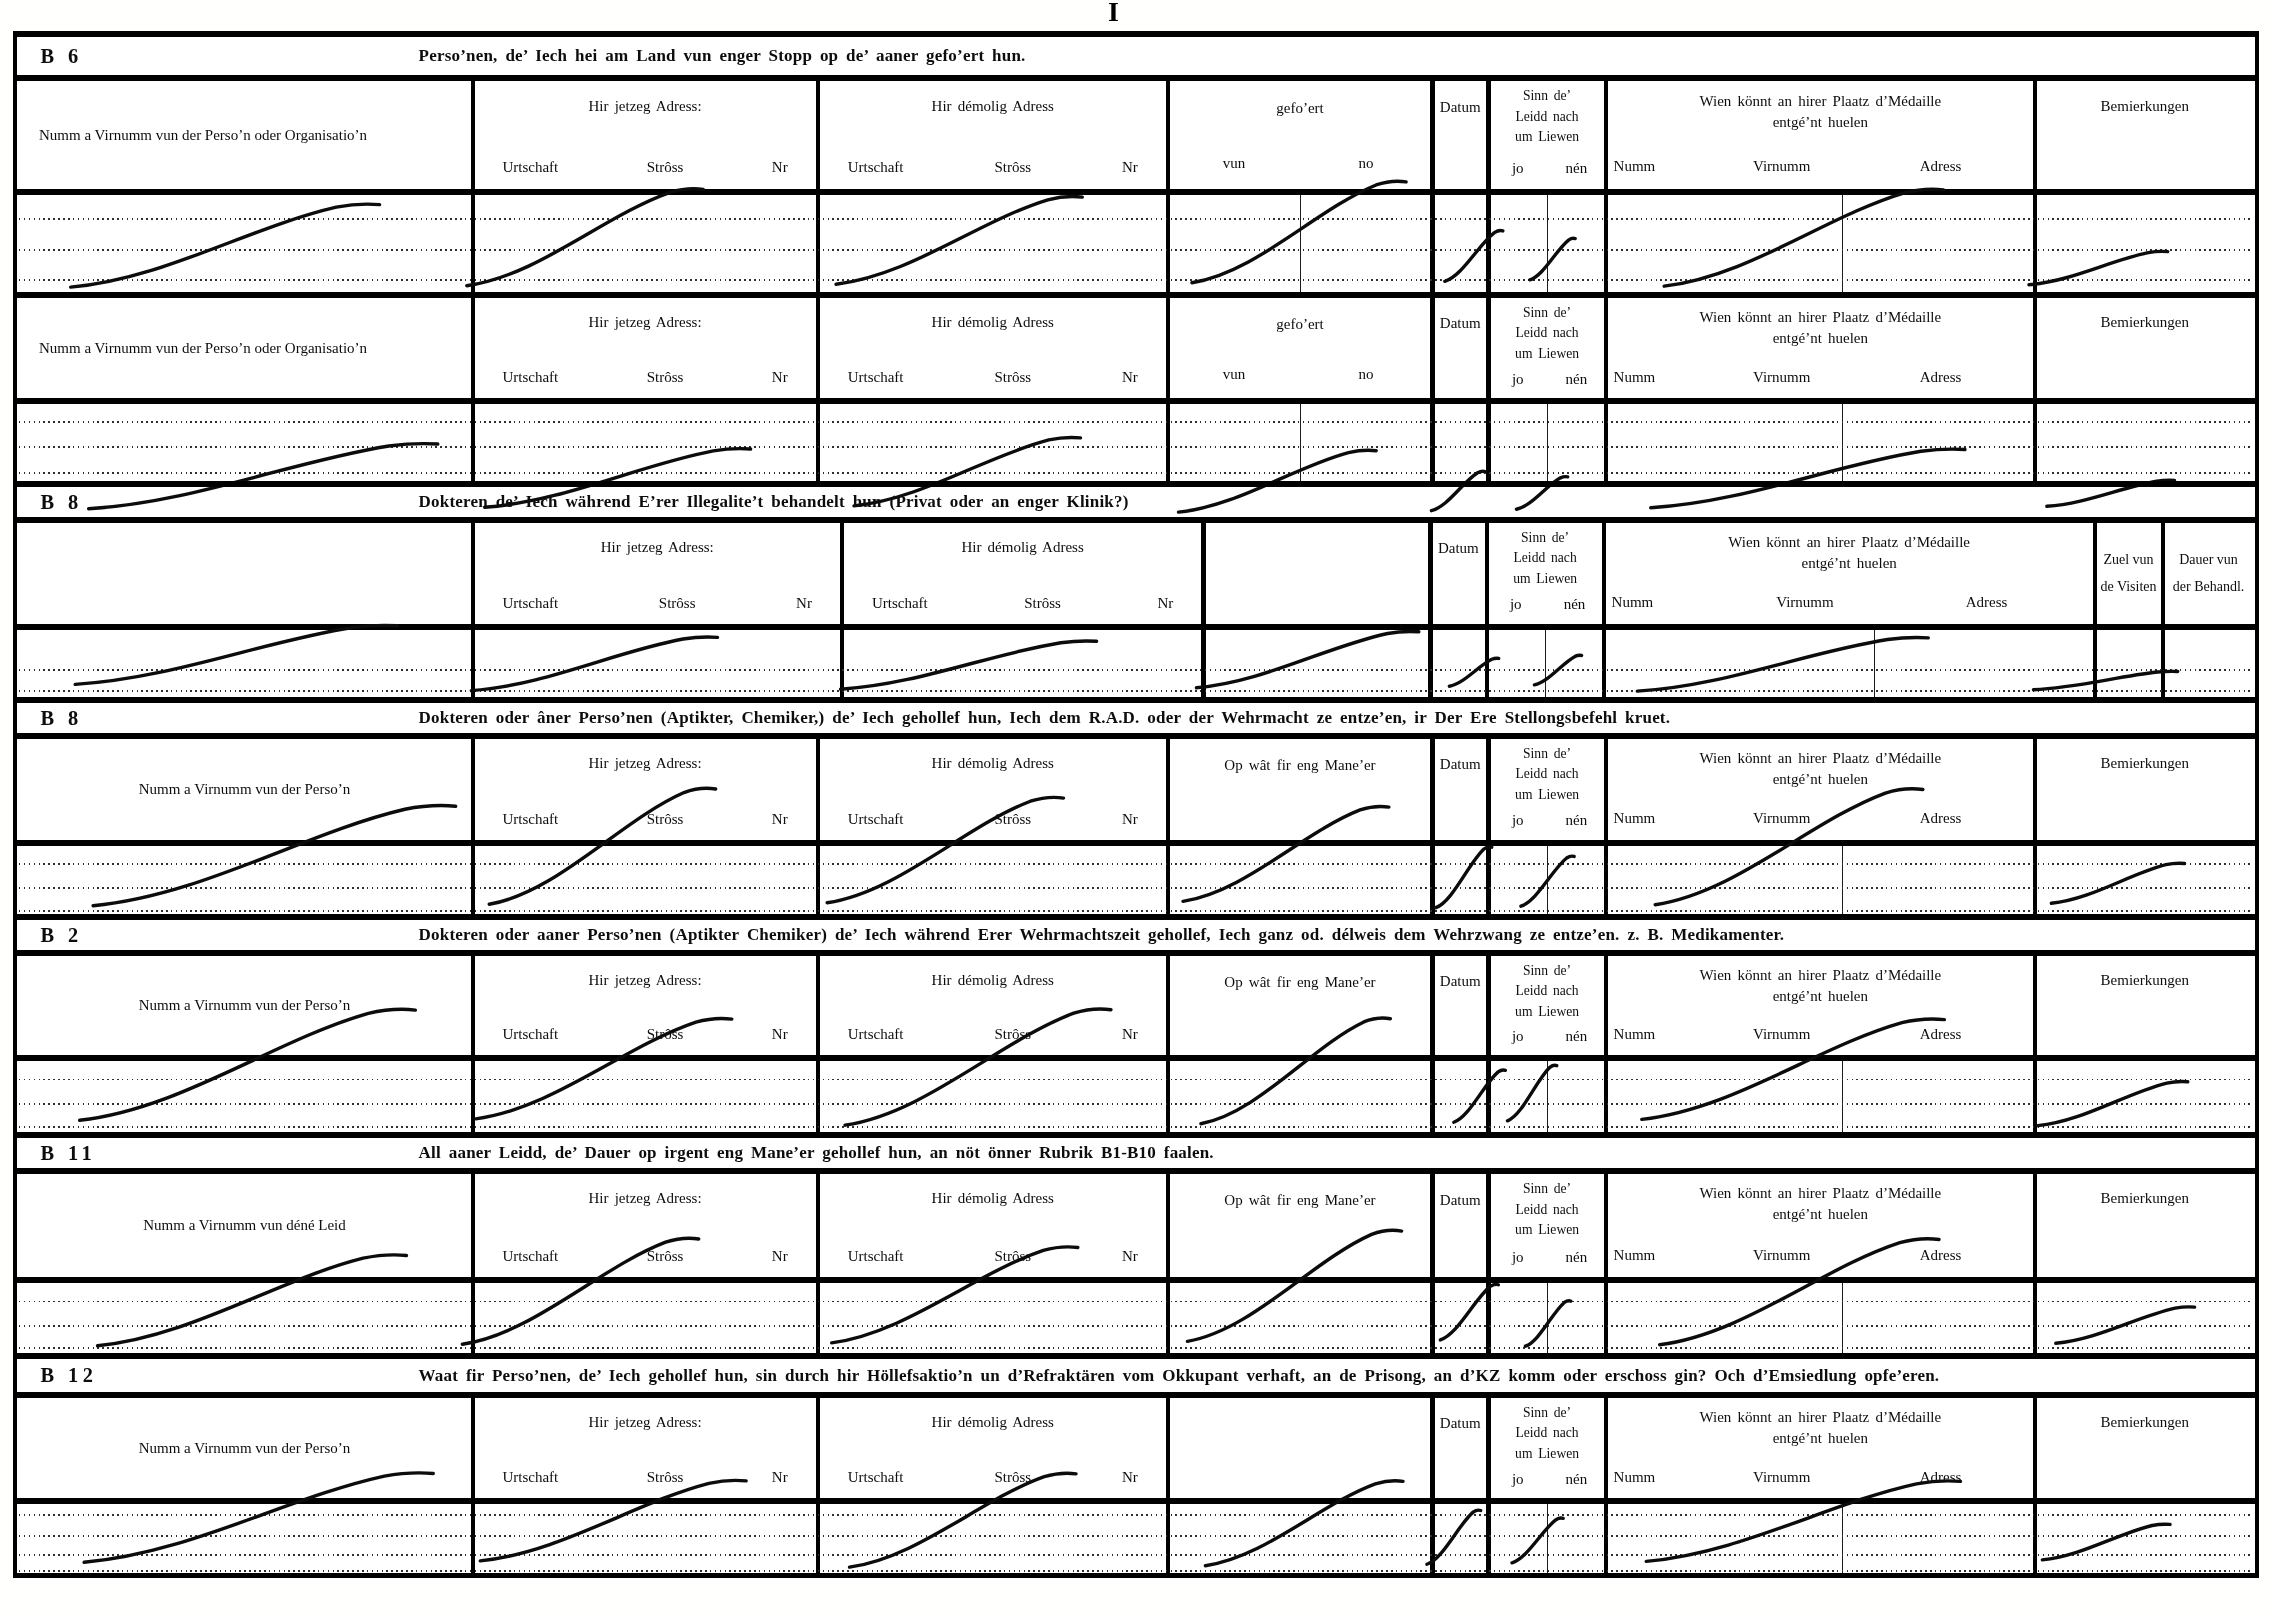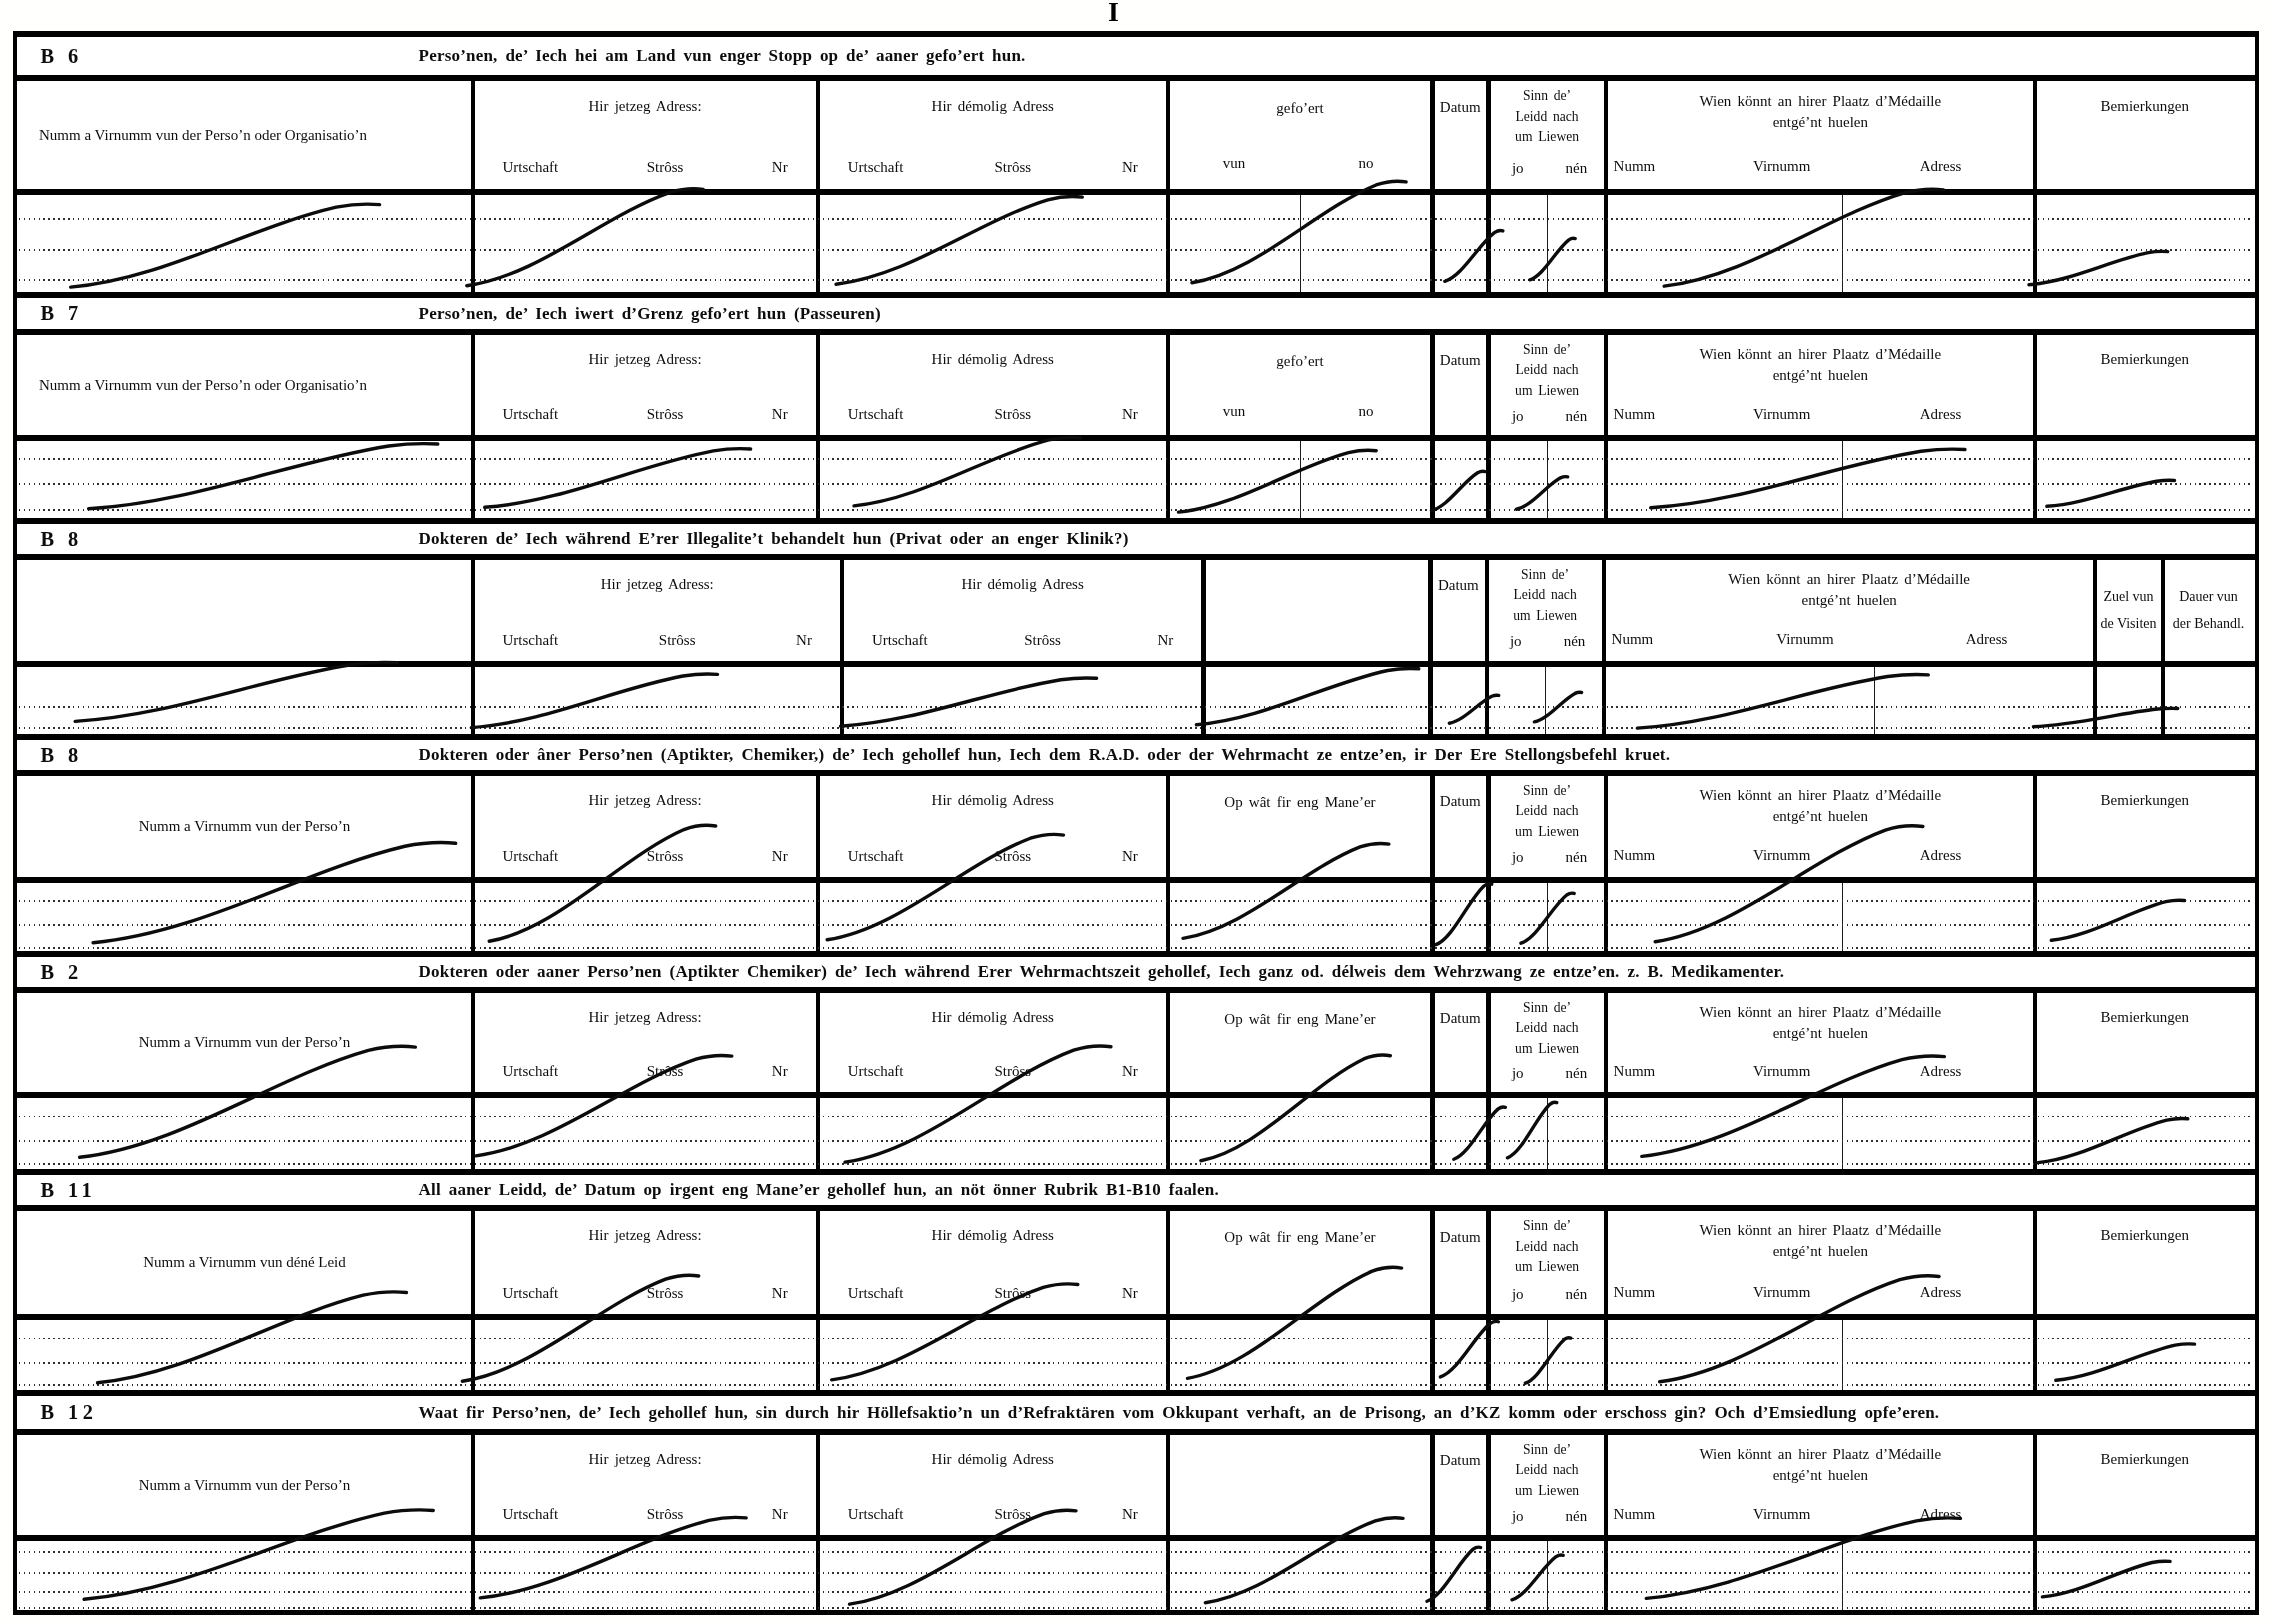--- a/index.html
+++ b/index.html
@@ -137,24 +137,20 @@
           <path d="M924.198 420 C 1069.86264 400.05, 1205.816304 276.36, 1341.769968 228.48000000000002 C 1375.7583840000002 218.505, 1395.1803360000001 220.5, 1409.7468000000001 222.495" fill="none" stroke="#0c0c0c" stroke-width="7" stroke-linecap="round"></path>
           <path d="M1682.868 417 C 1834.6019999999999 398.95, 1976.2204 287.03999999999996, 2117.8388 243.72 C 2153.2434 234.695, 2173.4746 236.5, 2188.648 238.305" fill="none" stroke="#0c0c0c" stroke-width="7" stroke-linecap="round"></path>
           <path d="M2413.9500000000003 414 C 2545.930992 393.1, 2669.1132512000004 263.52, 2792.2955104000002 213.35999999999999 C 2823.0910752000004 202.90999999999997, 2840.6885408000003 204.99999999999997, 2853.88664 207.08999999999997" fill="none" stroke="#0c0c0c" stroke-width="7" stroke-linecap="round"></path>
           <path d="M2933.524 411 C 2969.2780479999997 400.55, 3002.6484928 335.76, 3036.0189376 310.68 C 3044.3615488 305.455, 3049.1287552 306.5, 3052.70416 307.54499999999996" fill="none" stroke="#0c0c0c" stroke-width="7" stroke-linecap="round"></path>
           <path d="M3108.248 408 C 3136.1670560000002 399.45, 3162.2248416 346.44, 3188.2826272 325.92 C 3194.7970736 321.645, 3198.5196144 322.5, 3201.31152 323.355" fill="none" stroke="#0c0c0c" stroke-width="7" stroke-linecap="round"></path>
           <path d="M3384.128 421 C 3556.27712 401.05, 3716.9496320000003 277.36, 3877.6221440000004 229.48000000000002 C 3917.790272 219.505, 3940.743488 221.5, 3957.9584000000004 223.495" fill="none" stroke="#0c0c0c" stroke-width="7" stroke-linecap="round"></path>
           <path d="M4133.602 418 C 4219.1248 411.141, 4298.94608 368.6152, 4378.76736 352.1536 C 4398.72268 348.7241, 4410.12572 349.40999999999997, 4418.678 350.09590000000003" fill="none" stroke="#0c0c0c" stroke-width="7" stroke-linecap="round"></path>
         </svg>
       </div>
       <div class="sec">
-        <div class="tband" style="height: 37px;">
-          <span class="secid">B 7</span>
-          <span class="stitle">Perso’nen, de’ Iech iwert d’Grenz gefo’ert hun (Passeuren)</span>
-        </div>
         <div class="hdr" style="height: 106px;">
           <div class="vline" style="left: calc(20.368% - 1.9px);"></div>
           <div class="vline" style="left: calc(35.796% - 1.9px);"></div>
           <div class="vline" style="left: calc(51.441% - 1.9px);"></div>
           <div class="vline" style="left: calc(63.25% - 1.9px);"></div>
           <div class="vline" style="left: calc(65.764% - 1.9px);"></div>
           <div class="vline" style="left: calc(71.008% - 1.9px);"></div>
           <div class="vline" style="left: calc(90.184% - 1.9px);"></div>
           <div class="hcell" style="left: 0%; width: 20.368%;">
             <div class="namelabel al">Numm a Virnumm vun der Perso’n oder Organisatio’n</div>
@@ -519,21 +515,21 @@
           <path d="M2432.342 344 C 2549.094416 322.25, 2658.0633376 187.4, 2767.0322592 135.20000000000002 C 2794.2744896000004 124.32499999999999, 2809.8414784 126.5, 2821.51672 128.675" fill="none" stroke="#0c0c0c" stroke-width="7" stroke-linecap="round"></path>
           <path d="M2951.916 341 C 2983.697376 330.23375, 3013.3599936 263.483, 3043.0226112 237.644 C 3050.4382656000002 232.260875, 3054.6757824 233.33749999999998, 3057.85392 234.414125" fill="none" stroke="#0c0c0c" stroke-width="7" stroke-linecap="round"></path>
           <path d="M3062.268 338 C 3092.6148 326.58125, 3120.93848 255.785, 3149.26216 228.38 C 3156.34308 222.670625, 3160.38932 223.8125, 3163.424 224.954375" fill="none" stroke="#0c0c0c" stroke-width="7" stroke-linecap="round"></path>
           <path d="M3338.1479999999997 335 C 3524.64288 314.3375, 3698.7047679999996 186.23, 3872.766656 136.64 C 3916.282128 126.30874999999997, 3941.148112 128.37499999999997, 3959.7976 130.44124999999997" fill="none" stroke="#0c0c0c" stroke-width="7" stroke-linecap="round"></path>
           <path d="M4151.994 348 C 4244.3586239999995 338.9085, 4330.5656063999995 282.5412, 4416.7725887999995 260.72159999999997 C 4438.324334399999 256.17584999999997, 4450.6396176 257.085, 4459.87608 257.99415" fill="none" stroke="#0c0c0c" stroke-width="7" stroke-linecap="round"></path>
         </svg>
       </div>
       <div class="sec">
         <div class="tband" style="height: 36px;">
           <span class="secid">B 11</span>
-          <span class="stitle">All aaner Leidd, de’ Datum op irgent eng Mane’er gehollef hun, an nöt önner Rubrik B1-B10 faalen.</span>
+          <span class="stitle">All aaner Leidd, de’ Dauer op irgent eng Mane’er gehollef hun, an nöt önner Rubrik B1-B10 faalen.</span>
         </div>
         <div class="hdr" style="height: 109px;">
           <div class="vline" style="left: calc(20.368% - 1.9px);"></div>
           <div class="vline" style="left: calc(35.796% - 1.9px);"></div>
           <div class="vline" style="left: calc(51.441% - 1.9px);"></div>
           <div class="vline" style="left: calc(63.25% - 1.9px);"></div>
           <div class="vline" style="left: calc(65.764% - 1.9px);"></div>
           <div class="vline" style="left: calc(71.008% - 1.9px);"></div>
           <div class="vline" style="left: calc(90.184% - 1.9px);"></div>
           <div class="hcell" style="left: 0%; width: 20.368%;">

